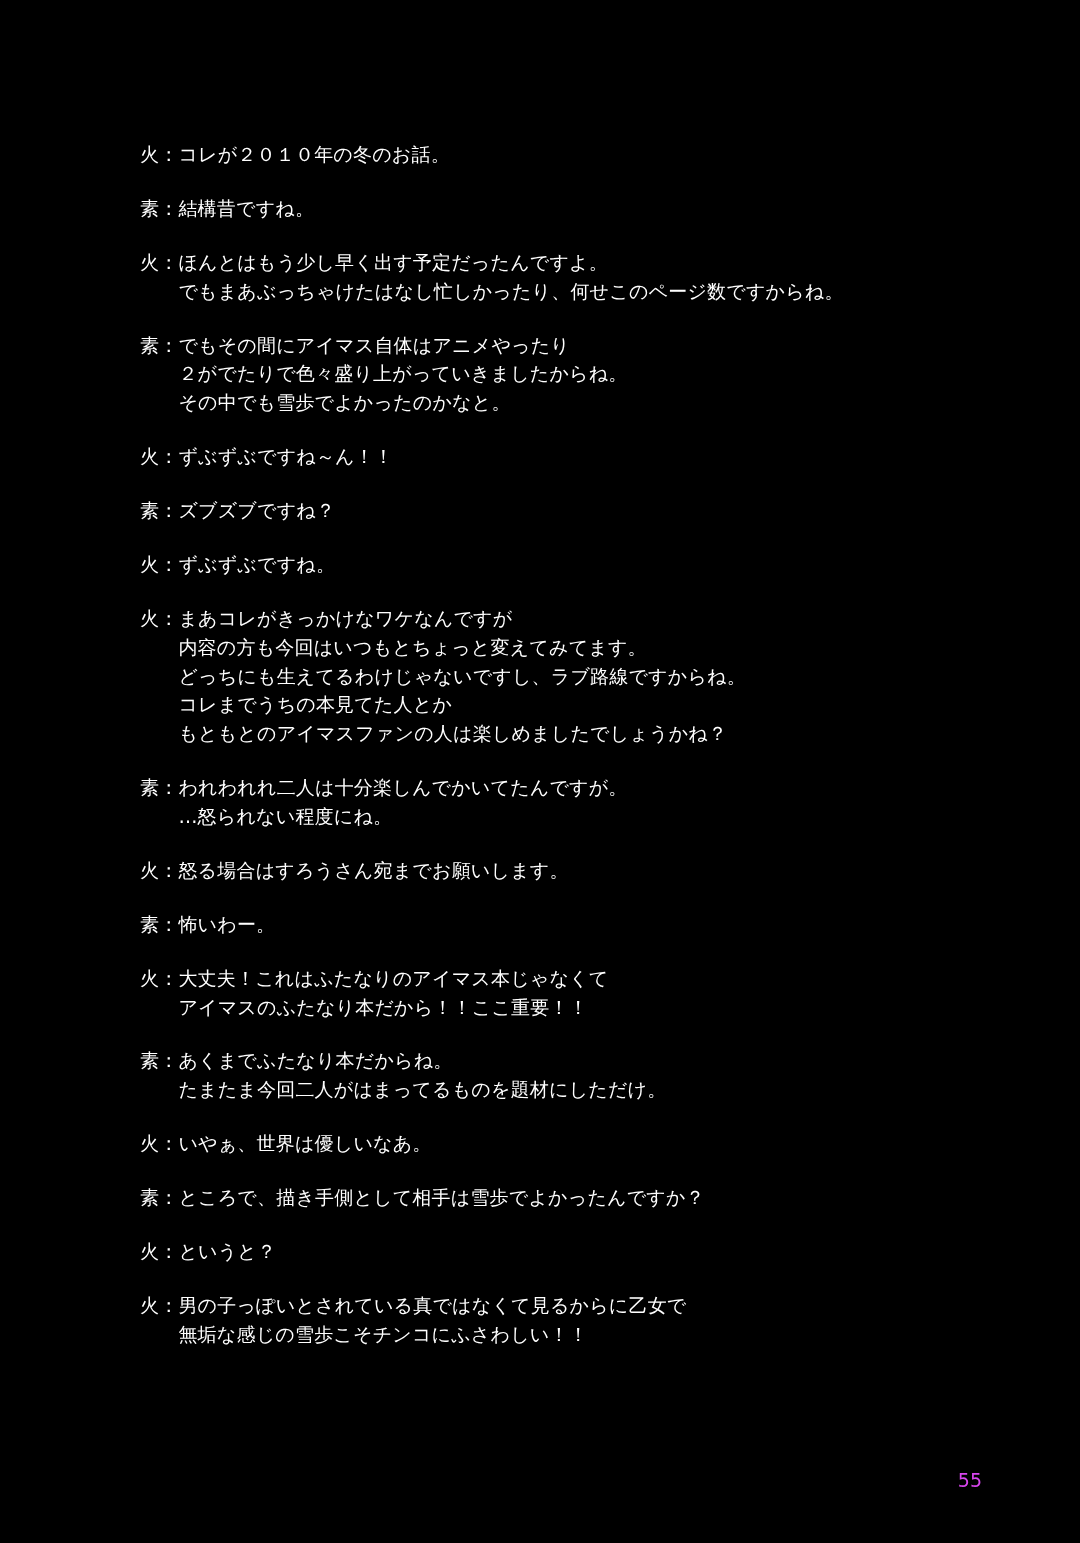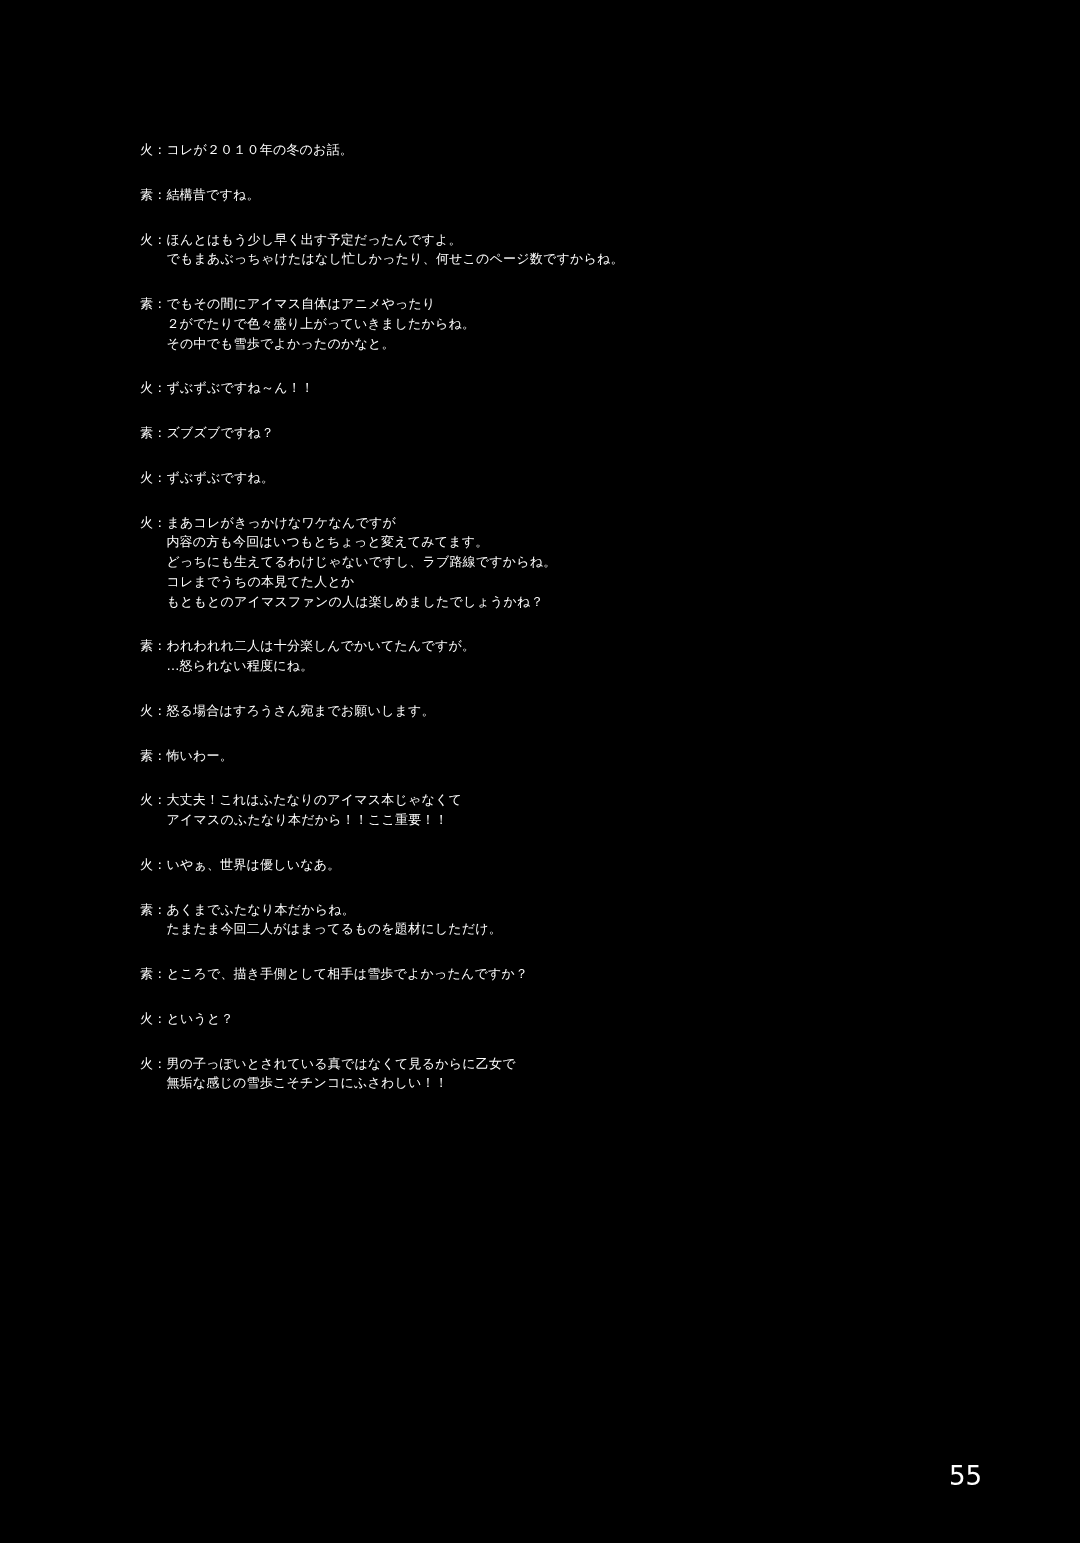--- a/index.html
+++ b/index.html
@@ -21,32 +21,32 @@
   }
   .content {
     position: absolute;
     left: 140px;
     top: 140px;
     width: 820px;
   }
   .entry {
     margin: 0 0 25px 0;
     color: #ffffff;
-    font-size: 13px;
+    font-size: 19px;
     line-height: 1.52;
     white-space: pre-wrap;
     letter-spacing: 0.2px;
     font-weight: 400;
   }
   .page-number {
     position: absolute;
     right: 98px;
     bottom: 52px;
-    color: #ffffff;
-    font-size: 26px;
+    color: #d946ef;
+    font-size: 19px;
     font-family: "DejaVu Sans", "Liberation Sans", sans-serif;
   }
 </style>
 </head>
 <body>
 
 <div class="page">
   <div class="content">
     <p class="entry">火：コレが２０１０年の冬のお話。</p>
     <p class="entry">素：結構昔ですね。</p>
@@ -62,23 +62,23 @@
 　　内容の方も今回はいつもとちょっと変えてみてます。
 　　どっちにも生えてるわけじゃないですし、ラブ路線ですからね。
 　　コレまでうちの本見てた人とか
 　　もともとのアイマスファンの人は楽しめましたでしょうかね？</p>
     <p class="entry">素：われわれれ二人は十分楽しんでかいてたんですが。
 　　…怒られない程度にね。</p>
     <p class="entry">火：怒る場合はすろうさん宛までお願いします。</p>
     <p class="entry">素：怖いわー。</p>
     <p class="entry">火：大丈夫！これはふたなりのアイマス本じゃなくて
 　　アイマスのふたなり本だから！！ここ重要！！</p>
-    <p class="entry">火：いやぁ、世界は優しいなあ。</p>
     <p class="entry">素：あくまでふたなり本だからね。
 　　たまたま今回二人がはまってるものを題材にしただけ。</p>
+    <p class="entry">火：いやぁ、世界は優しいなあ。</p>
     <p class="entry">素：ところで、描き手側として相手は雪歩でよかったんですか？</p>
     <p class="entry">火：というと？</p>
     <p class="entry">火：男の子っぽいとされている真ではなくて見るからに乙女で
 　　無垢な感じの雪歩こそチンコにふさわしい！！</p>
 
   </div>
   <div class="page-number">55</div>
 </div>
 
 </body></html>

